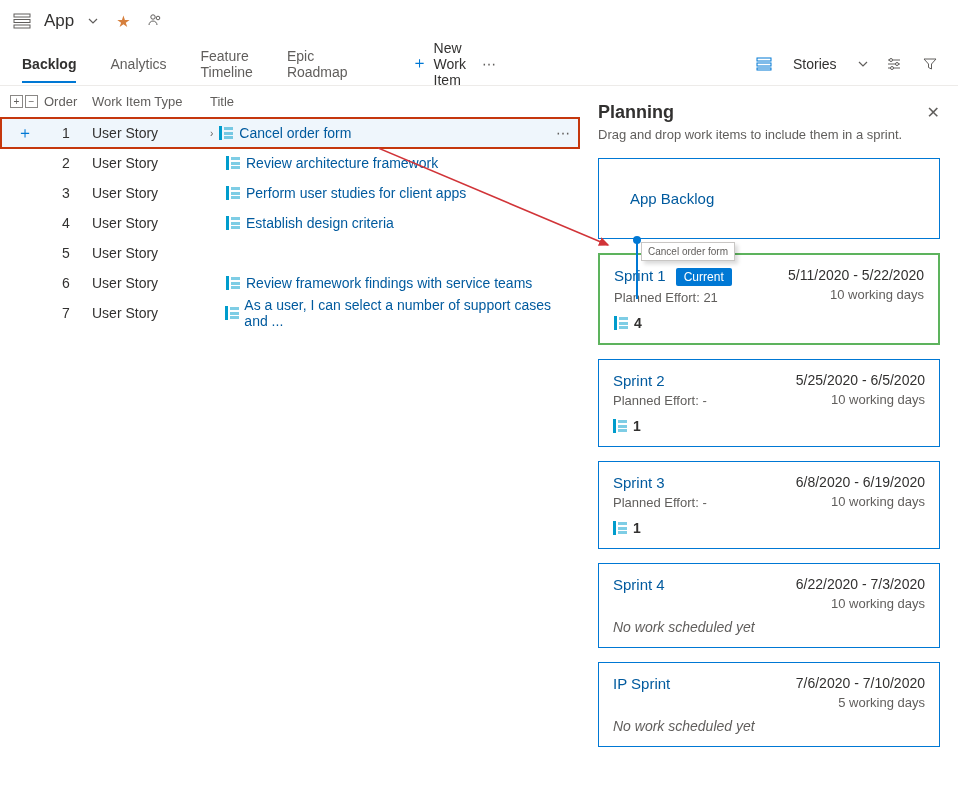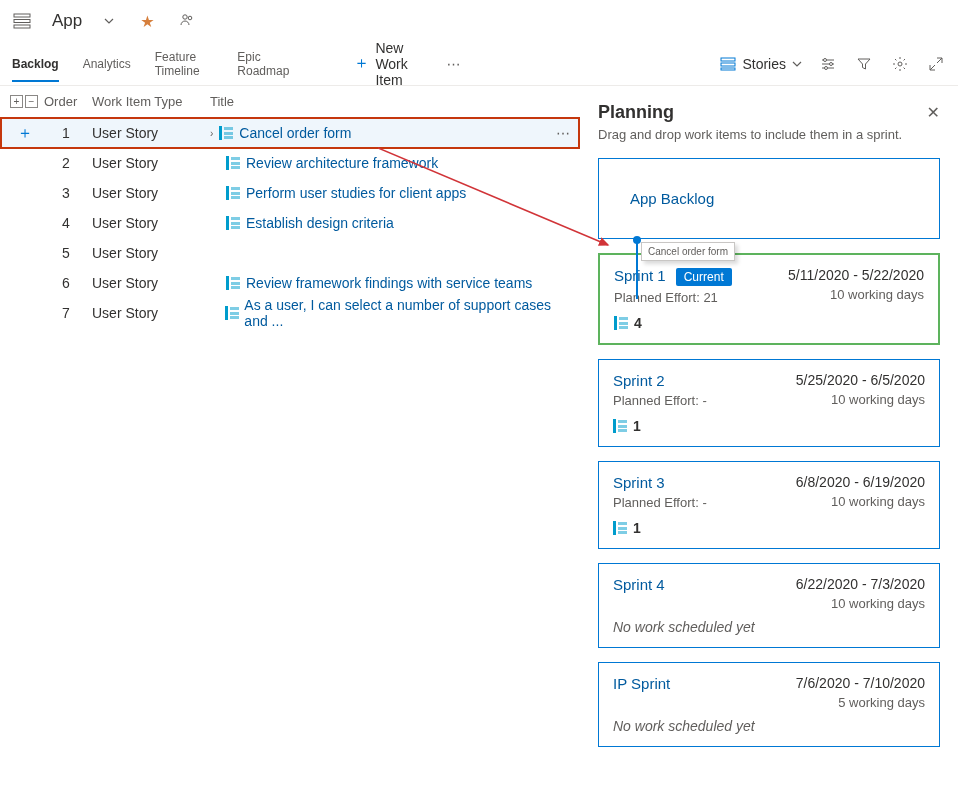--- a/index.html
+++ b/index.html
@@ -12,21 +12,21 @@
   height: 787px;
   position: relative;
   overflow: hidden;
 }
 
 
 .header {
   display: flex;
   align-items: center;
   padding: 8px 12px;
-  gap: 20px;
+  gap: 12px;
   height: 42px;
 }
 .header-icon { width: 20px; height: 20px; display:flex; align-items:center; justify-content:center; }
 .app-title { font-size: 17px; font-weight: 400; }
 .chevron-down { margin-left: 2px; color: #605e5c; }
 .star-fav { color: #d67f3c; font-size: 16px; margin-left: 6px; }
 .team-icon { color: #605e5c; margin-left: 4px; font-size: 14px; }
 
 
 .tabs-row {
@@ -34,41 +34,42 @@
   align-items: center;
   padding: 0 12px;
   border-bottom: 1px solid #edebe9;
   height: 44px;
 }
 .tab {
   padding: 10px 0;
   margin-right: 24px;
   color: #605e5c;
   cursor: pointer;
-  font-size: 12px;
+  font-size: 14px;
   position: relative;
+  margin-left: 10px;
 }
 .tab.active { color: #323130; font-weight: 600; }
 .tab.active::after {
   content: "";
   position: absolute;
   left: 0; right: 0; bottom: -1px;
   height: 2px;
   background: #0078d4;
 }
 .toolbar-right {
   margin-left: auto;
   display: flex;
   align-items: center;
   gap: 16px;
 }
 .new-work-item { display:flex; align-items:center; gap:6px; color:#323130; cursor:pointer; }
 .plus-icon { color:#0078d4; font-size:16px; }
 .more { color:#605e5c; cursor:pointer; }
-.view-selector { display:flex; align-items:center; gap:6px; color:#323130; cursor:pointer; margin-left: 260px;}
+.view-selector { display:flex; align-items:center; gap:21px; color:#323130; cursor:pointer; margin-left: 260px;}
 .icon-btn { width:20px; height:20px; display:flex; align-items:center; justify-content:center; cursor:pointer; color:#605e5c; }
 
 
 .main { display:flex; height: calc(100% - 86px); }
 .backlog-panel { flex: 0 0 580px; }
 .planning-panel { flex: 1; padding: 16px 18px 16px 18px; }
 
 
 .table-head {
   display:flex;

